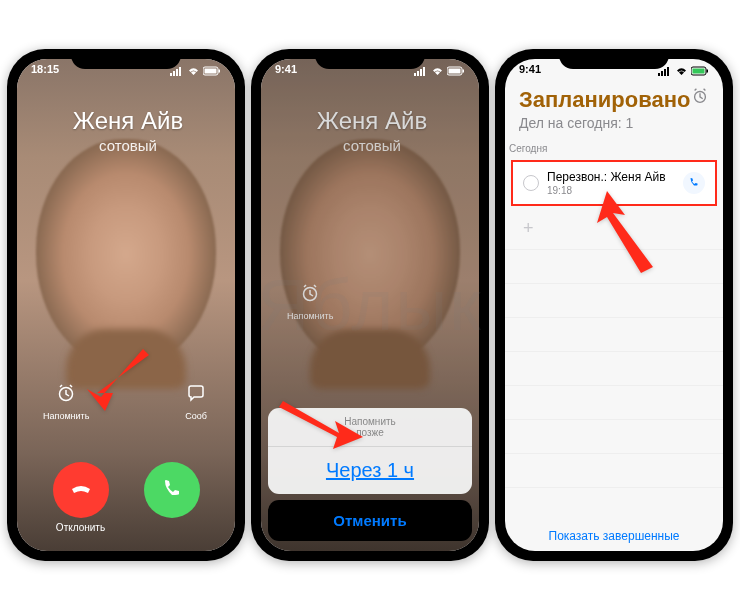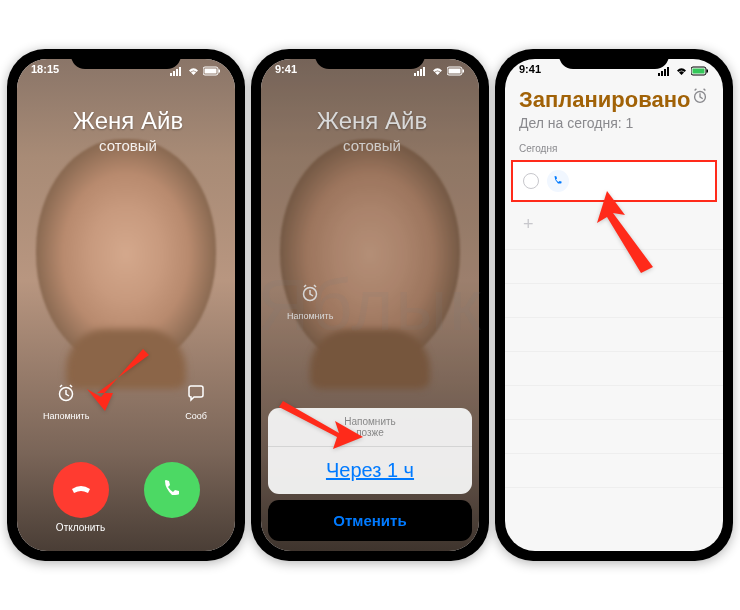--- a/index.html
+++ b/index.html
@@ -234,21 +234,21 @@
       color: #a16207;
     }
     .rem-sub {
       font-size: 14px;
       color: #8a8a8e;
       margin-top: 2px;
     }
     .rem-section-head {
       font-size: 10px;
       color: #8a8a8e;
-      padding: 4px 14px;
+      padding: 4px 4px;
       text-transform: none;
     }
     .rem-item {
       background: #fff;
       border: 2.5px solid #ff2a1a;
       margin: 2px 6px;
       padding: 8px 10px;
       display: flex;
       align-items: center;
       gap: 8px;
@@ -498,33 +498,38 @@
               <path d="M4 4 L6 2 M16 4 L14 2" stroke="currentColor" stroke-width="1.5"></path>
             </svg>
         </span>
       </div>
     </div>
 
     <div class="rem-section-head">Сегодня</div>
 
     <div class="rem-item">
       <div class="rem-radio"></div>
+      <div class="rem-text-col">
+        <div class="rem-text">Перезвон.: Женя Айв</div>
+        <div class="rem-time">19:18</div>
+      </div>
       <div class="rem-call-icon">
         <span>
           <svg width="12" height="12" viewBox="0 0 24 24">
               <path d="M6 4 Q5 4 5 5 Q5 12 12 19 Q19 19 19 18 L19 15 L15 14 L13 16 Q10 14 8 11 L10 9 L9 5 Z" fill="#007aff"></path>
             </svg>
         </span>
       </div>
     </div>
 
     <div class="rem-add">+</div>
 
     <div class="rem-lines"></div>
 
+    <div class="rem-footer">Показать завершенные</div>
 
     <div class="arrow" style="top:128px; left:74px;">
       <svg width="90" height="90" viewBox="0 0 90 90">
           <path d="M74 80 L34 26 L46 28 L28 4 L18 36 L28 30 L62 86 Z" fill="#ff2a1a"></path>
         </svg>
     </div>
   </div>
 </div>
 
 </body></html>

